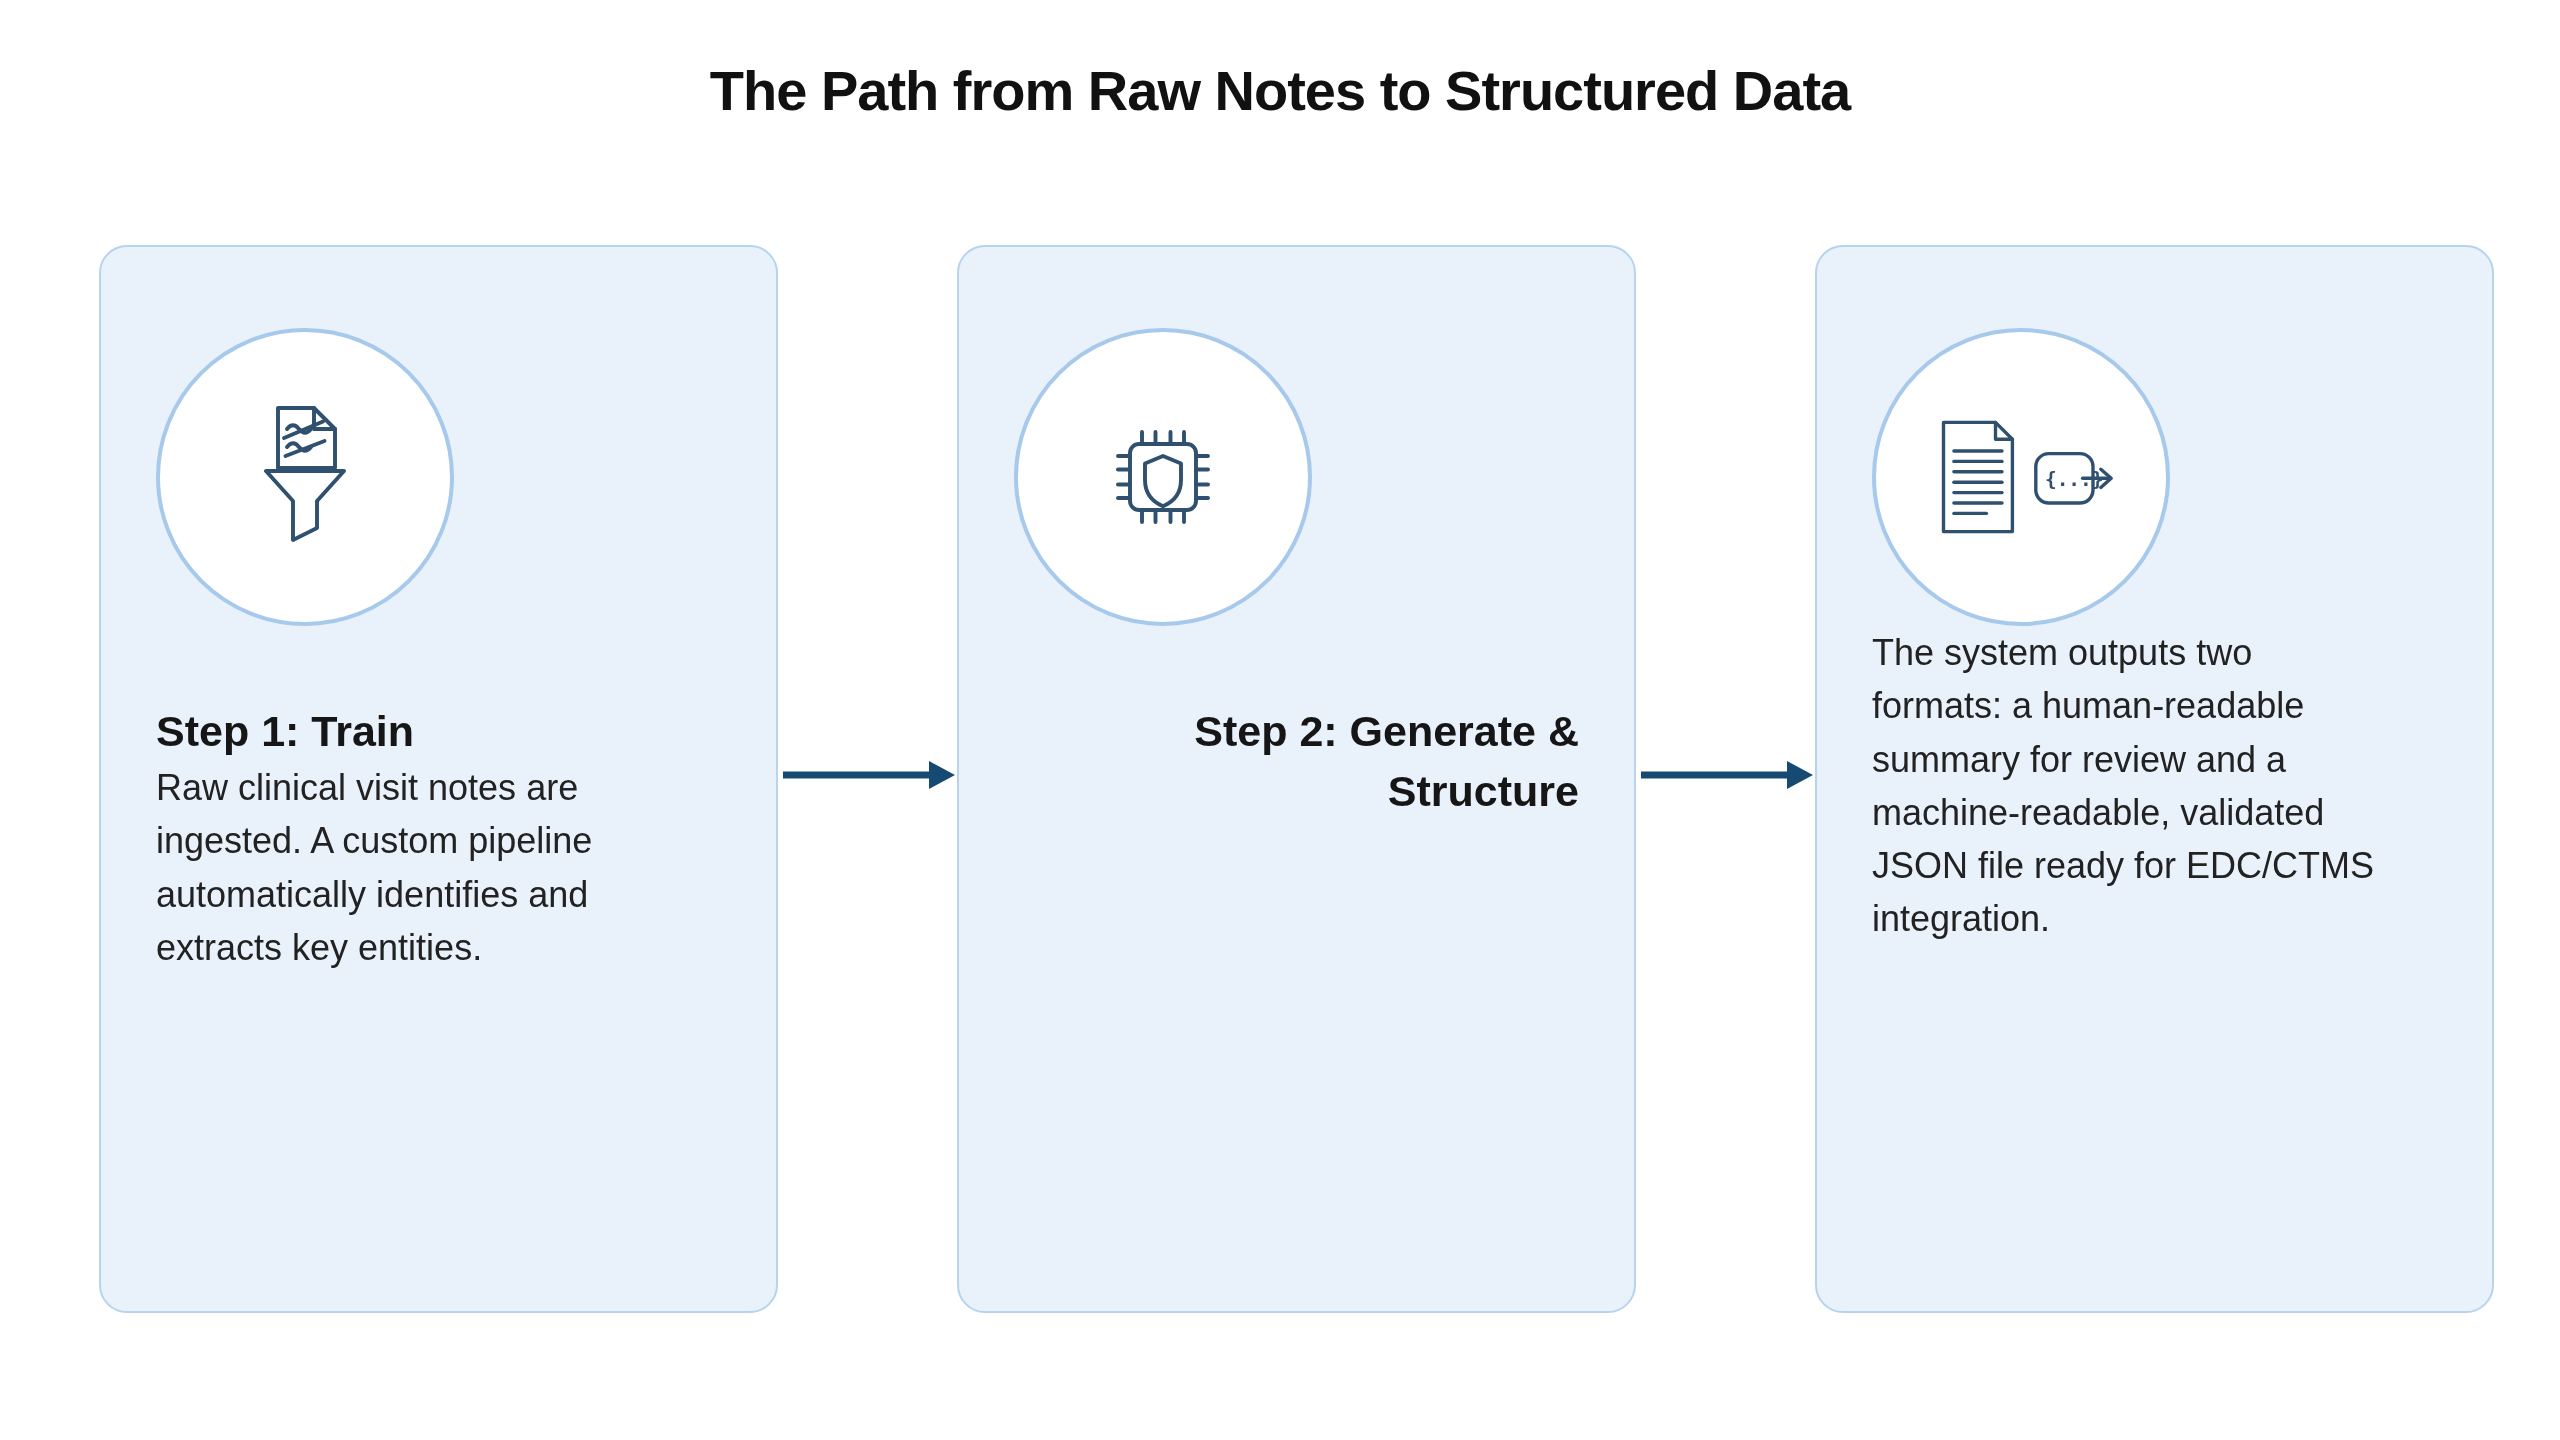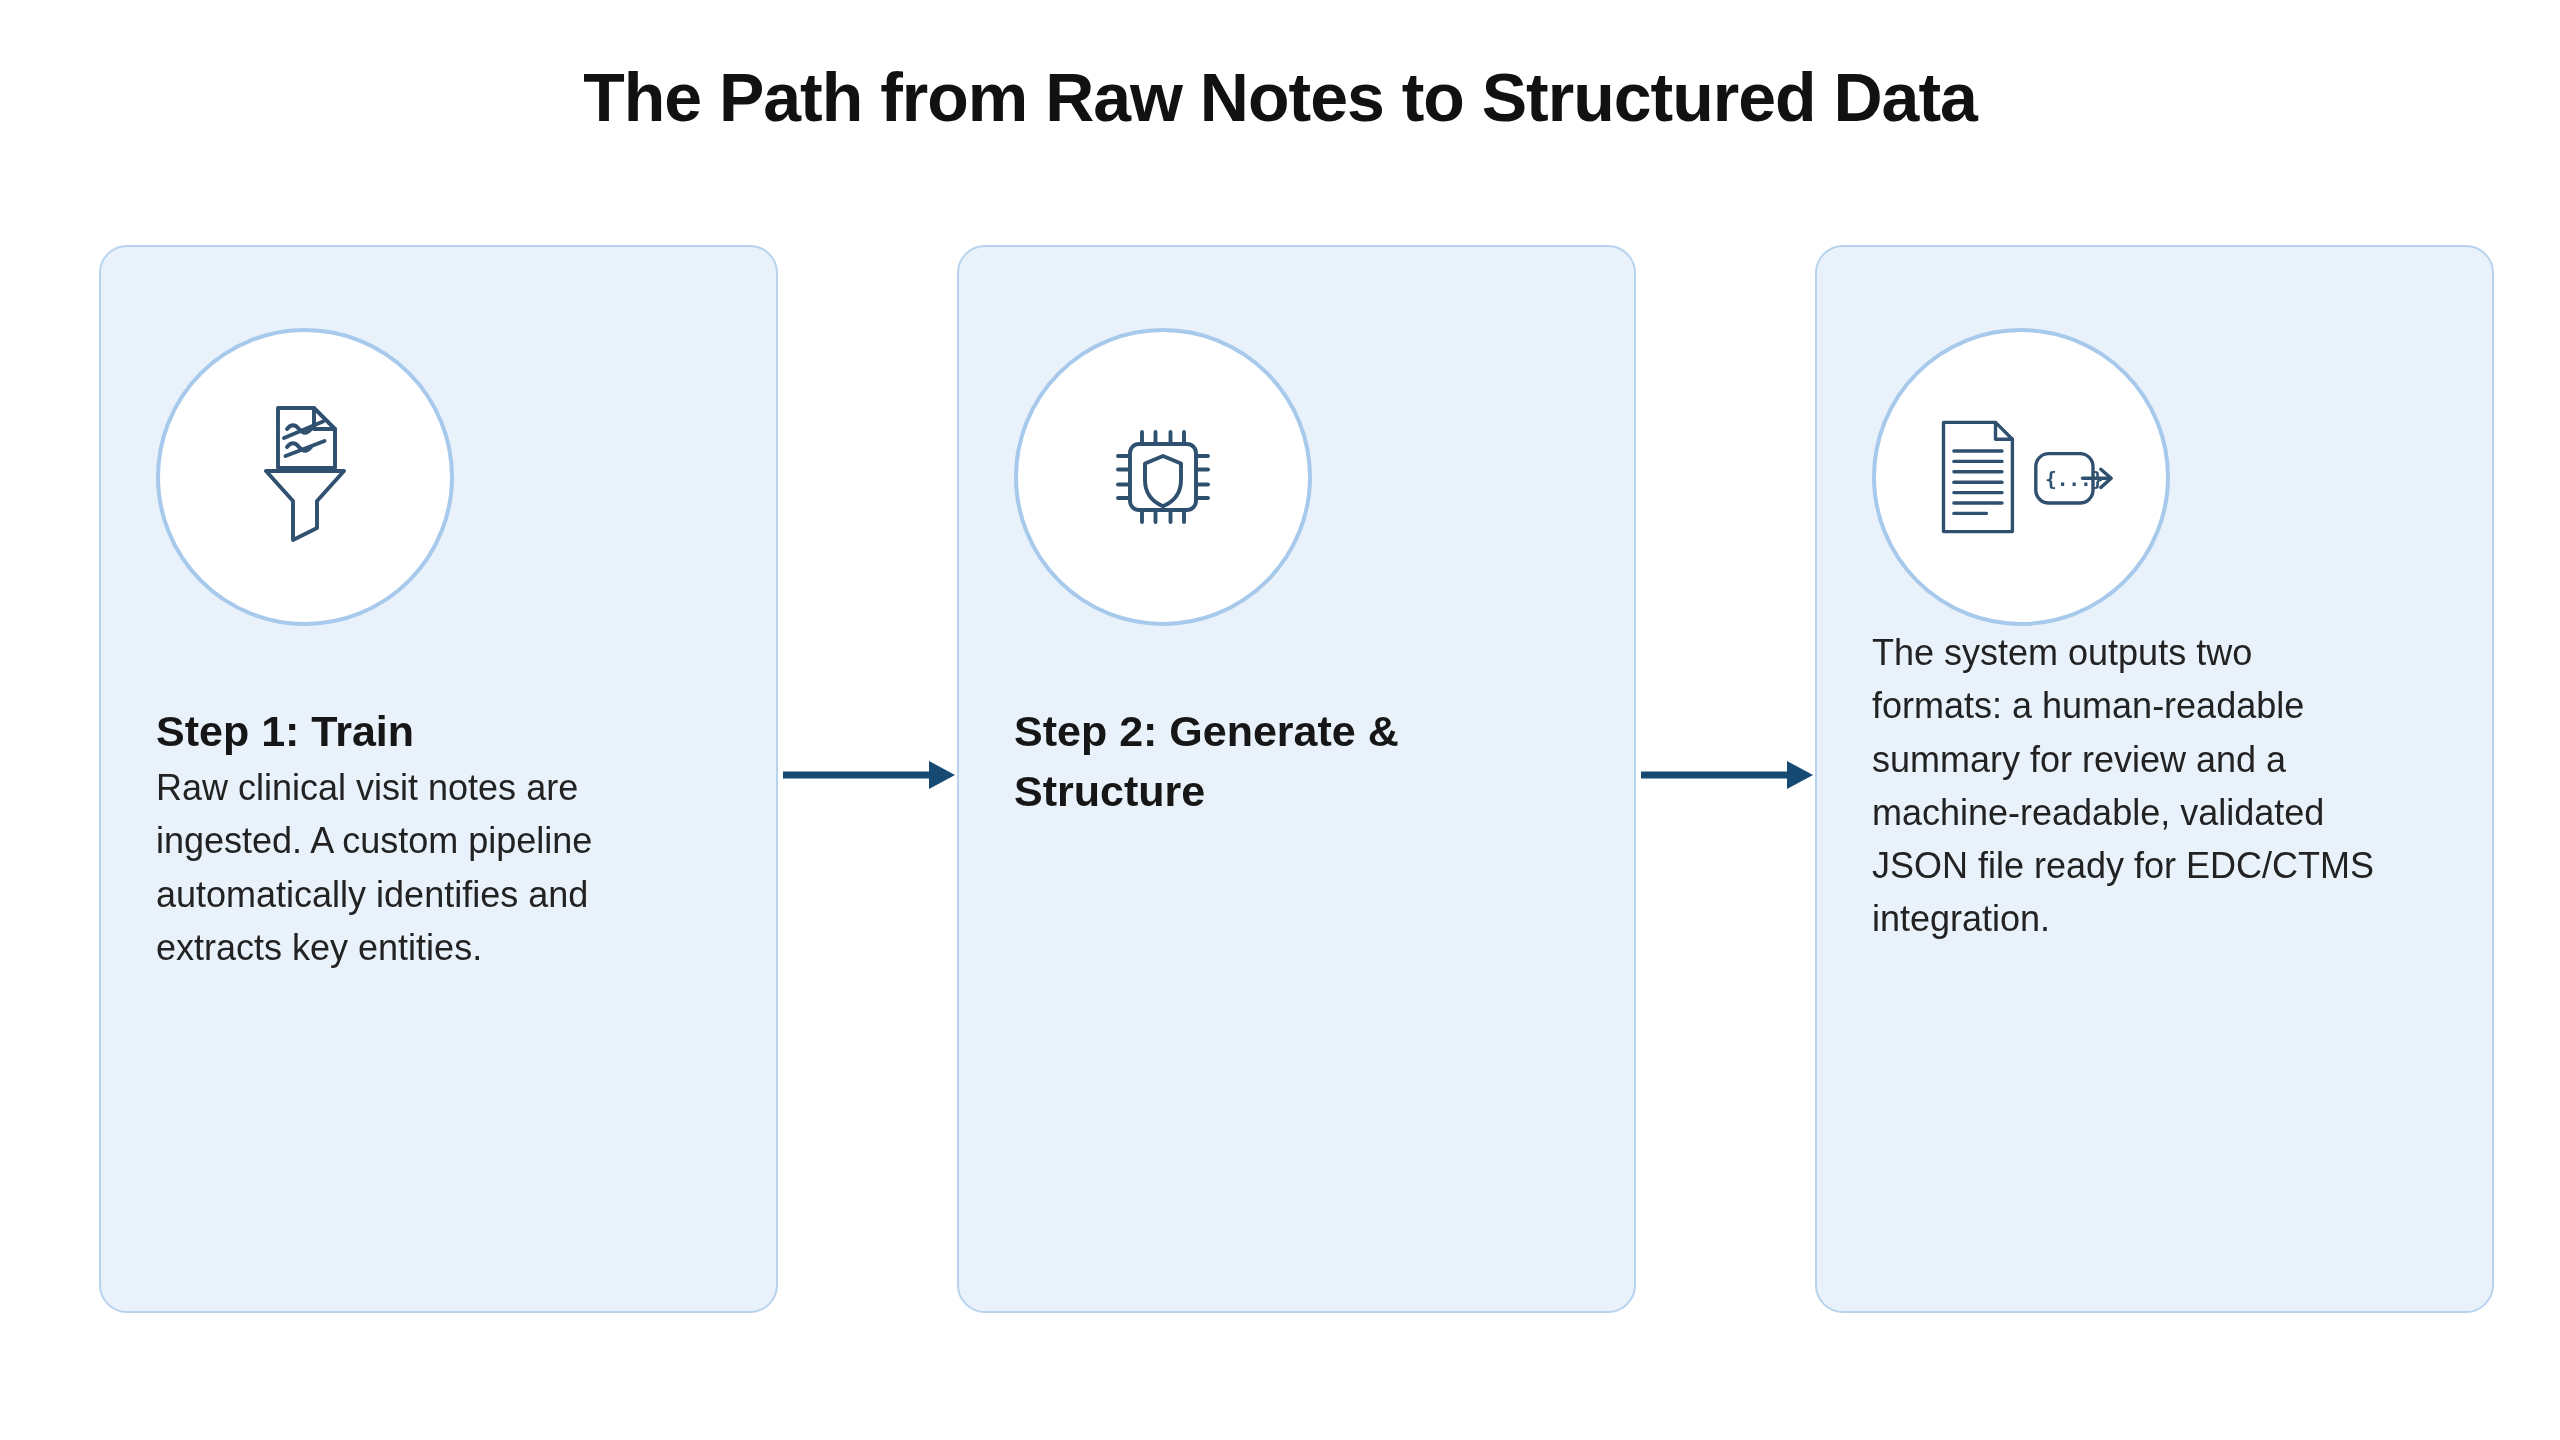--- a/index.html
+++ b/index.html
@@ -14,38 +14,38 @@
     height: 1440px;
     background: #ffffff;
     overflow: hidden;
   }
   .title {
     position: absolute;
     top: 58px;
     left: 0;
     width: 100%;
     text-align: center;
-    font-size: 68px;
+    font-size: 56px;
     font-weight: 700;
     letter-spacing: -1px;
     color: #111111;
   }
   .card {
     position: absolute;
     top: 245px;
     width: 679px;
     height: 1068px;
     box-sizing: border-box;
     background: #e9f2fb;
     border: 2px solid #b7d3ee;
     border-radius: 28px;
     padding: 0 55px;
   }
   .card-1 { left: 99px; }
-  .card-2 { left: 957px; }
+  .card-2 { left: 957px; text-align: right; }
   .card-3 { left: 1815px; }
   .icon-circle {
     margin-top: 81px;
     width: 290px;
     height: 290px;
     border-radius: 50%;
     border: 4px solid #a6c9ec;
     background: #ffffff;
     display: flex;
     align-items: center;

